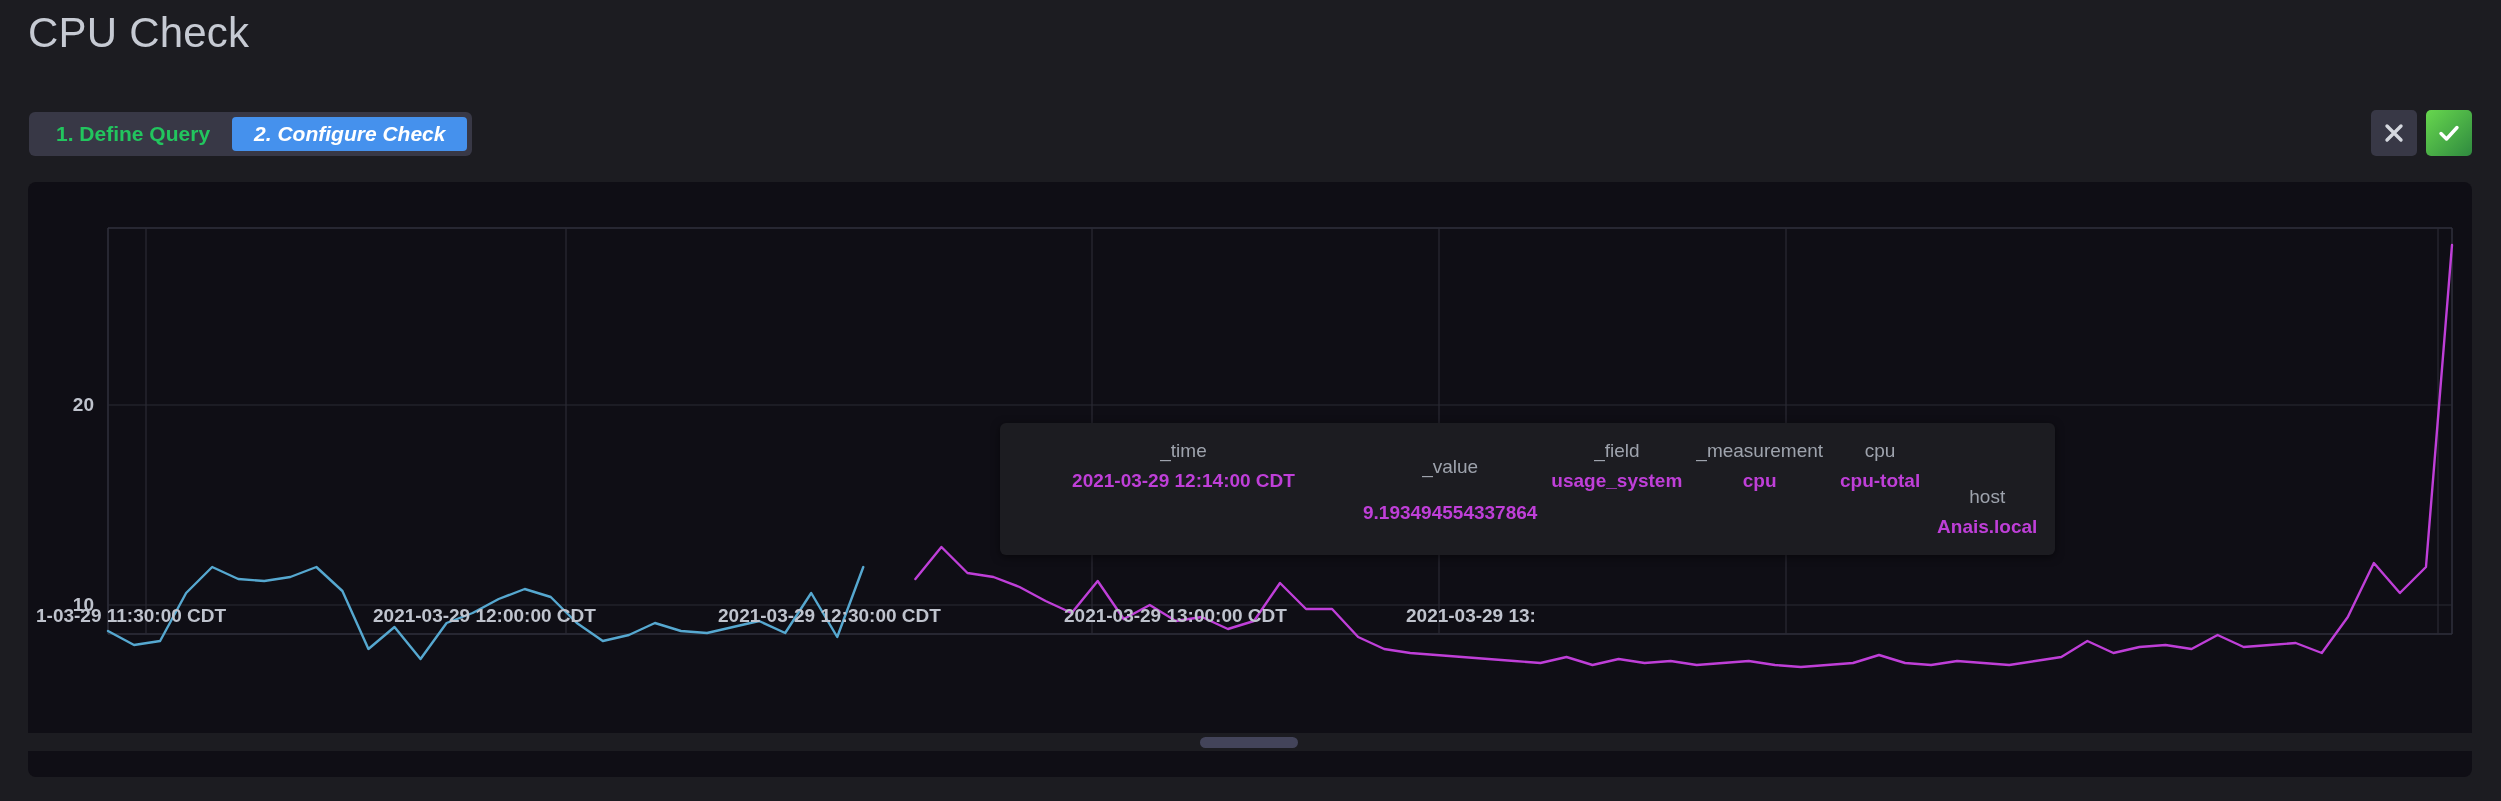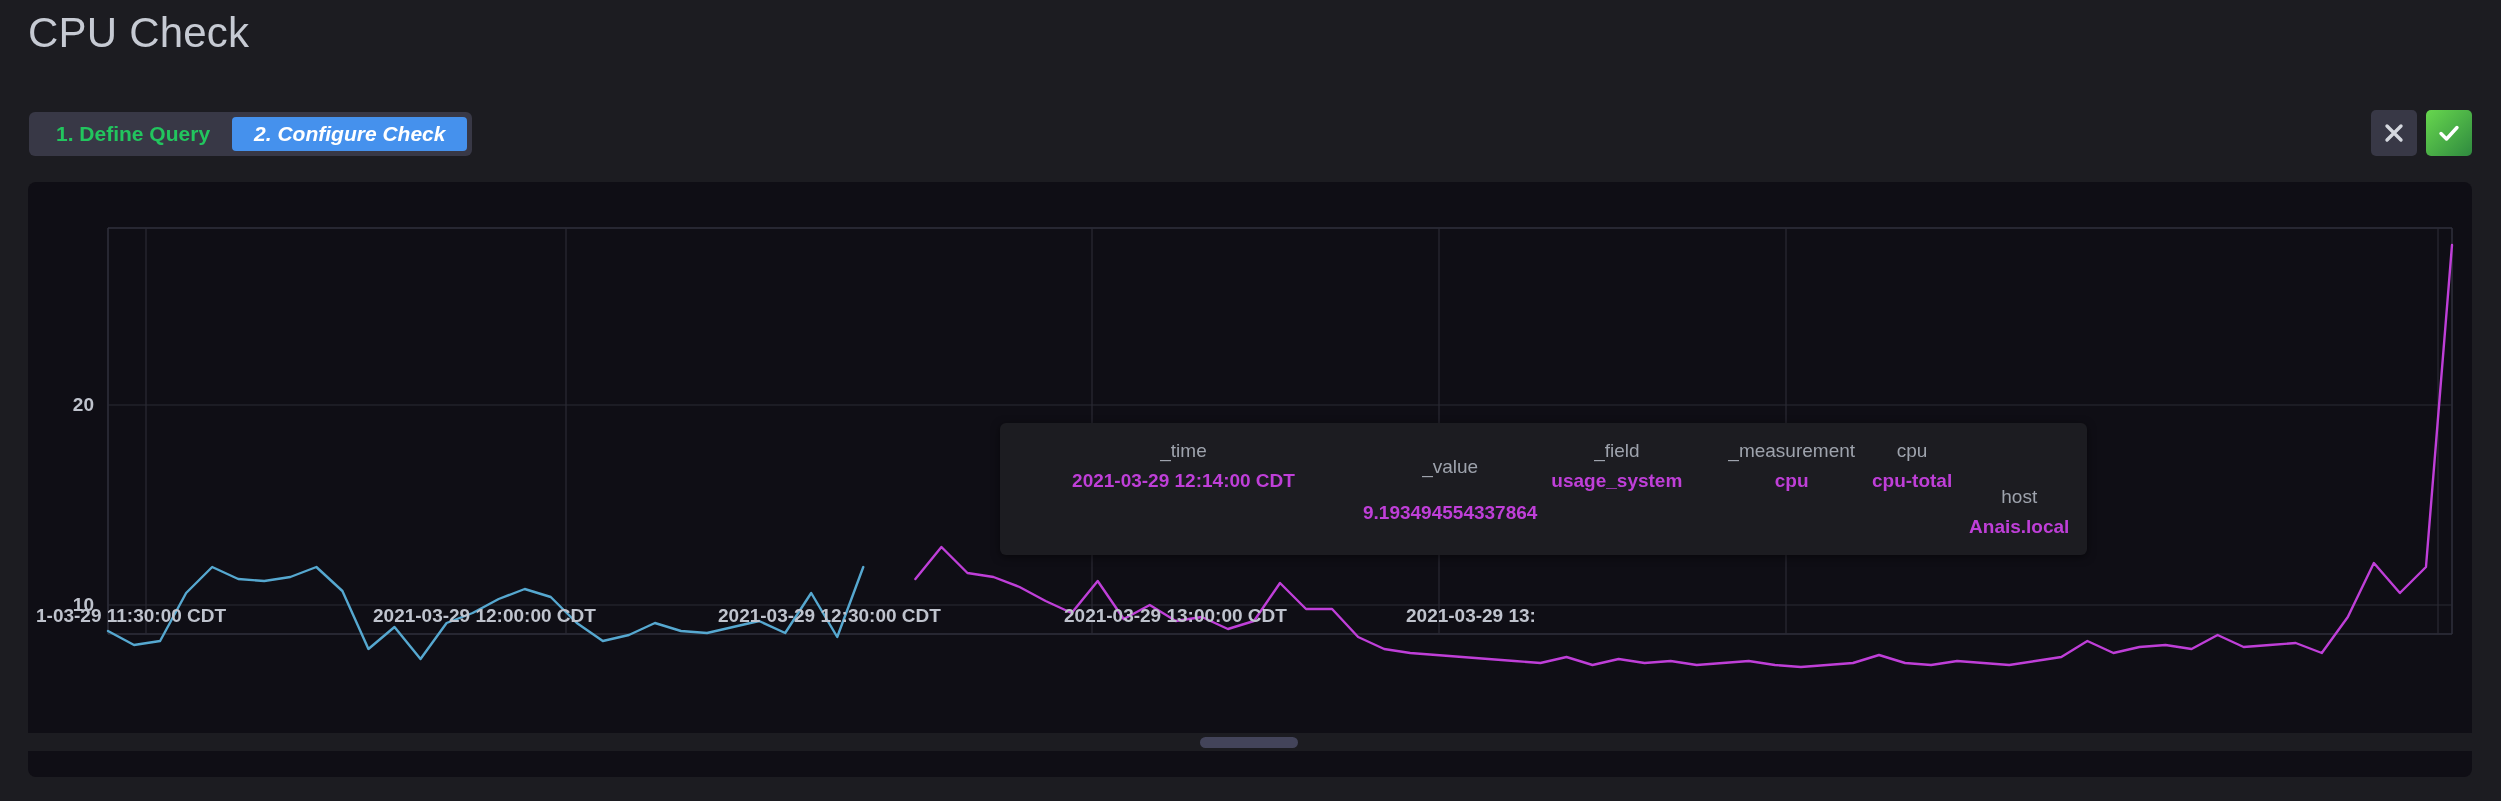--- a/index.html
+++ b/index.html
@@ -256,21 +256,21 @@
           <div class="tt-val">2021-03-29 12:14:00 CDT</div>
         </div>
         <div class="tt-col right-align" style="min-width: 150px;">
           <div class="tt-head">_value</div>
           <div class="tt-val">9.193494554337864</div>
         </div>
         <div class="tt-col" style="min-width: 110px;">
           <div class="tt-head">_field</div>
           <div class="tt-val">usage_system</div>
         </div>
-        <div class="tt-col" style="min-width: 115px; margin-left: 32px;">
+        <div class="tt-col" style="min-width: 115px;">
           <div class="tt-head">_measurement</div>
           <div class="tt-val">cpu</div>
         </div>
         <div class="tt-col" style="min-width: 100px;">
           <div class="tt-head">cpu</div>
           <div class="tt-val">cpu-total</div>
         </div>
         <div class="tt-col" style="padding-right: 0px; margin-top: 46px;">
           <div class="tt-head">host</div>
           <div class="tt-val">Anais.local</div>

